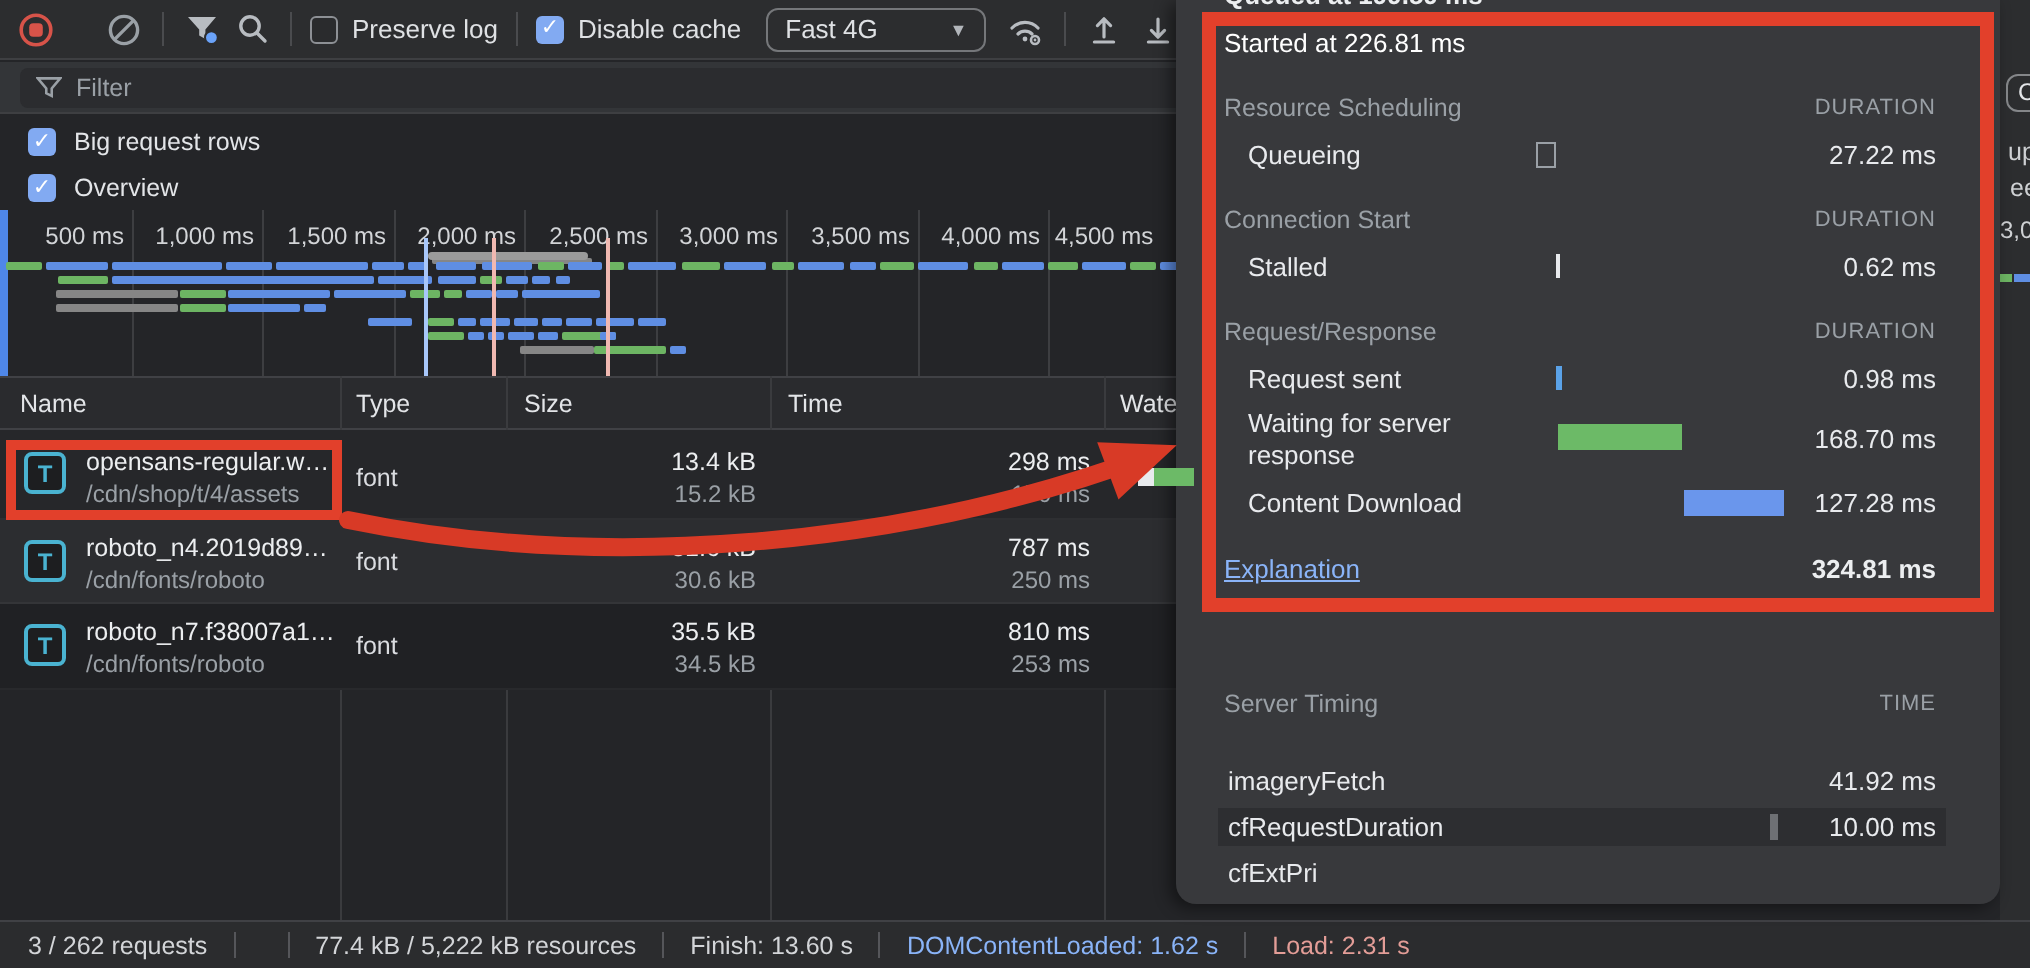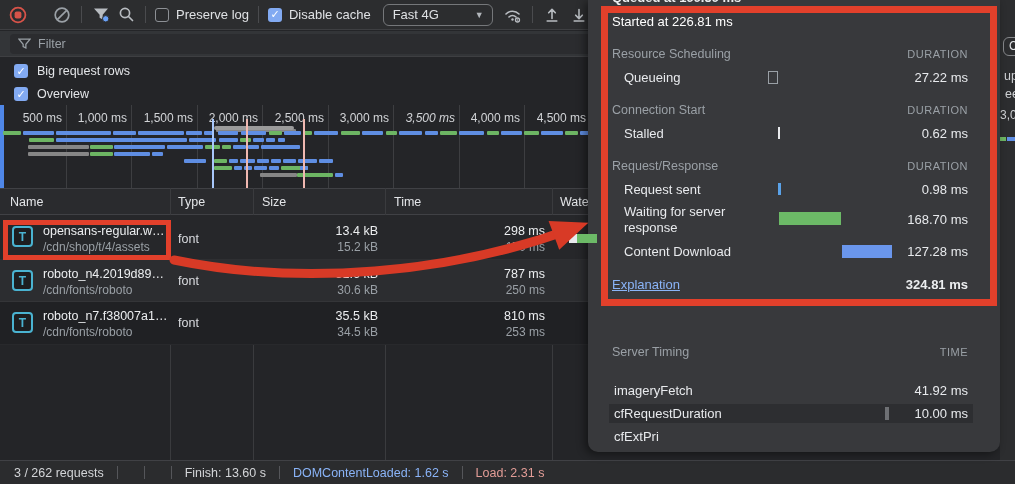--- a/index.html
+++ b/index.html
@@ -208,25 +208,25 @@
         <div class="ruler-label" style="left: 59px;">1,000 ms</div>
         <div class="gline" style="left: 197px;"></div>
         <div class="ruler-label" style="left: 125px;">1,500 ms</div>
         <div class="gline" style="left: 262px;"></div>
         <div class="ruler-label" style="left: 190px;">2,000 ms</div>
         <div class="gline" style="left: 328px;"></div>
         <div class="ruler-label" style="left: 256px;">2,500 ms</div>
         <div class="gline" style="left: 393px;"></div>
         <div class="ruler-label" style="left: 321px;">3,000 ms</div>
         <div class="gline" style="left: 459px;"></div>
-        <div class="ruler-label" style="left: 387px; font-style: italic;">3,500 ms</div>
+        <div class="ruler-label" style="left: 387px;">3,500 ms</div>
         <div class="gline" style="left: 524px;"></div>
         <div class="ruler-label" style="left: 452px;">4,000 ms</div>
         <div class="gline" style="left: 590px;"></div>
-        <div class="ruler-label" style="left: 518px;">4,500 ms</div>
+        <div class="ruler-label" style="left: 518px; text-align: center;">4,500 ms</div>
       </div>
     <div id="ov-bars">
         <div class="wbar" style="left: 216px; top: 24px; width: 80px; height: 3px; background: rgb(134, 134, 134);"></div>
         <div class="wbar" style="left: 3px; top: 26px; width: 18px; height: 4px; background: rgb(109, 181, 99);"></div>
         <div class="wbar" style="left: 23px; top: 26px; width: 31px; height: 4px; background: rgb(95, 142, 227);"></div>
         <div class="wbar" style="left: 56px; top: 26px; width: 55px; height: 4px; background: rgb(95, 142, 227);"></div>
         <div class="wbar" style="left: 113px; top: 26px; width: 23px; height: 4px; background: rgb(95, 142, 227);"></div>
         <div class="wbar" style="left: 138px; top: 26px; width: 46px; height: 4px; background: rgb(95, 142, 227);"></div>
         <div class="wbar" style="left: 186px; top: 26px; width: 16px; height: 4px; background: rgb(95, 142, 227);"></div>
         <div class="wbar" style="left: 204px; top: 26px; width: 10px; height: 4px; background: rgb(95, 142, 227);"></div>
@@ -343,20 +343,21 @@
     <span class="rsize1">35.5 kB</span>
     <span class="rsize2">34.5 kB</span>
     <span class="rtime1">810 ms</span>
     <span class="rtime2">253 ms</span>
   </div>
 
   <div class="status">
     <span>3 / 262 requests</span>
     <span class="ssep"></span>
     <span class="ssep"></span>
+    <span>77.4 kB / 5,222 kB resources</span>
     <span class="ssep"></span>
     <span>Finish: 13.60 s</span>
     <span class="ssep"></span>
     <span class="s-dcl">DOMContentLoaded: 1.62 s</span>
     <span class="ssep"></span>
     <span class="s-load">Load: 2.31 s</span>
   </div>
 
   <div class="rstrip"></div>
   <div class="fragpill">

